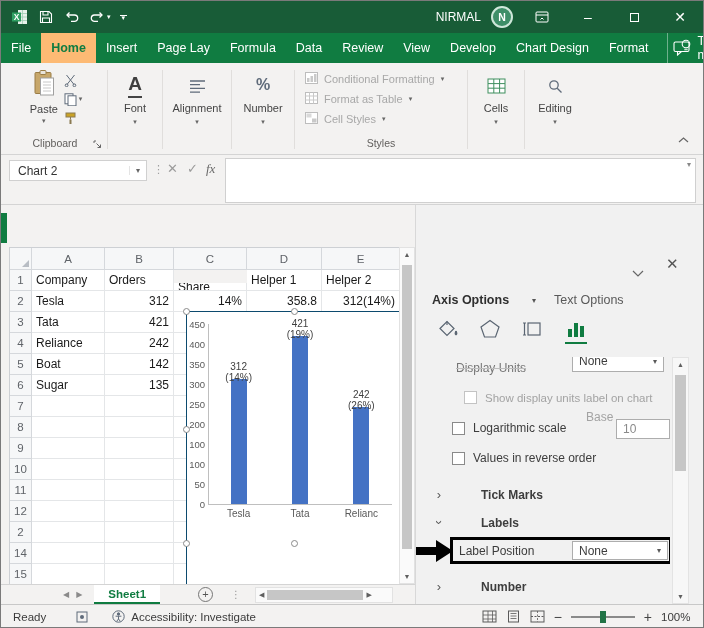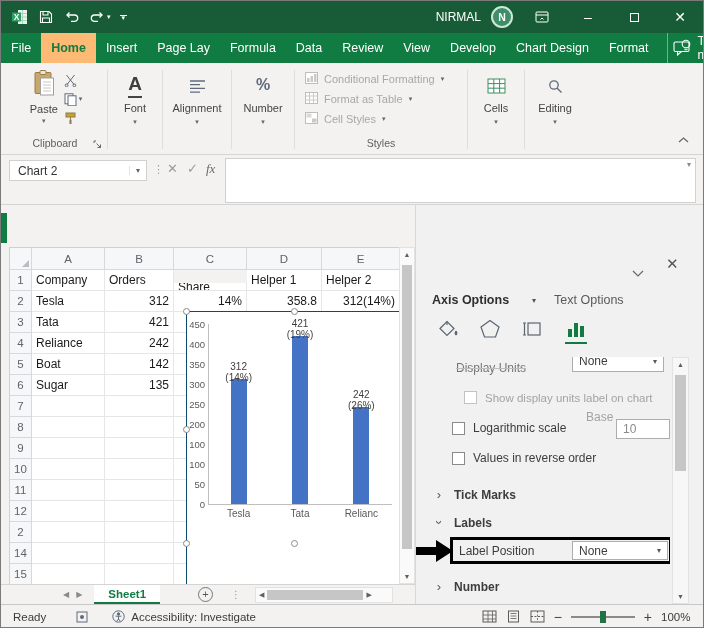--- a/index.html
+++ b/index.html
@@ -120,21 +120,21 @@
   .chk-row { position:absolute; display:flex; align-items:center; gap:8px; }
   .chk { width:13px; height:13px; background:#fff; border:1px solid #8a8a8a; flex:none; }
   .chk.disabled { border-color:#c3c3c3; }
   .chk-label { font-size:12px; color:#3d3d3d; }
   .chk-label.disabled { color:#a3a3a3; font-size:11.5px; }
   .base-label { position:absolute; left:160px; top:53px; font-size:12px; color:#a3a3a3; }
   .base-input { position:absolute; left:190px; top:62px; width:54px; height:20px; border:1px solid #adadad; background:#fff; font-size:12px; color:#8a8a8a; padding-left:6px; font-family:inherit; }
   .sect { position:absolute; left:8px; display:flex; align-items:center; gap:10px; }
   .chev { color:#595959; font-size:13px; width:10px; text-align:center; display:inline-block; }
   .chev.open { transform:rotate(90deg); }
-  .sect-label { font-weight:700; font-size:12px; color:#3d3d3d; }
+  .sect-label { font-weight:700; font-size:12px; color:#3d3d3d;margin-left:27px; }
   .lp-row { position:absolute; left:24px; top:180px; width:222px; height:27px; border:3px solid #000; display:flex; align-items:center; background:#f1f1f1; }
   .lp-label { flex:1; padding-left:6px; font-size:12px; color:#3d3d3d; }
   .lp-dd { width:96px; height:19px; margin-right:1px; }
   .p-arrow { position:absolute; left:0; top:333px; z-index:3; }
   .p-sb { position:absolute; left:256px; top:152px; width:17px; height:247px; background:#f7f7f7; border:1px solid #e3e3e3; }
   .p-sb .sb-arrow { position:absolute; left:0; width:100%; text-align:center; font-size:7px; color:#5f5f5f; }
   .p-thumb { position:absolute; left:2px; right:2px; top:17px; height:96px; background:#c6c6c6; }
 
   
   .statusbar { position:absolute; left:0; top:603px; width:100%; height:25px; background:#f3f2f1; border-top:1px solid #c8c8c8; display:flex; align-items:center; font-size:11.5px; color:#3b3b3b; z-index:21; }

